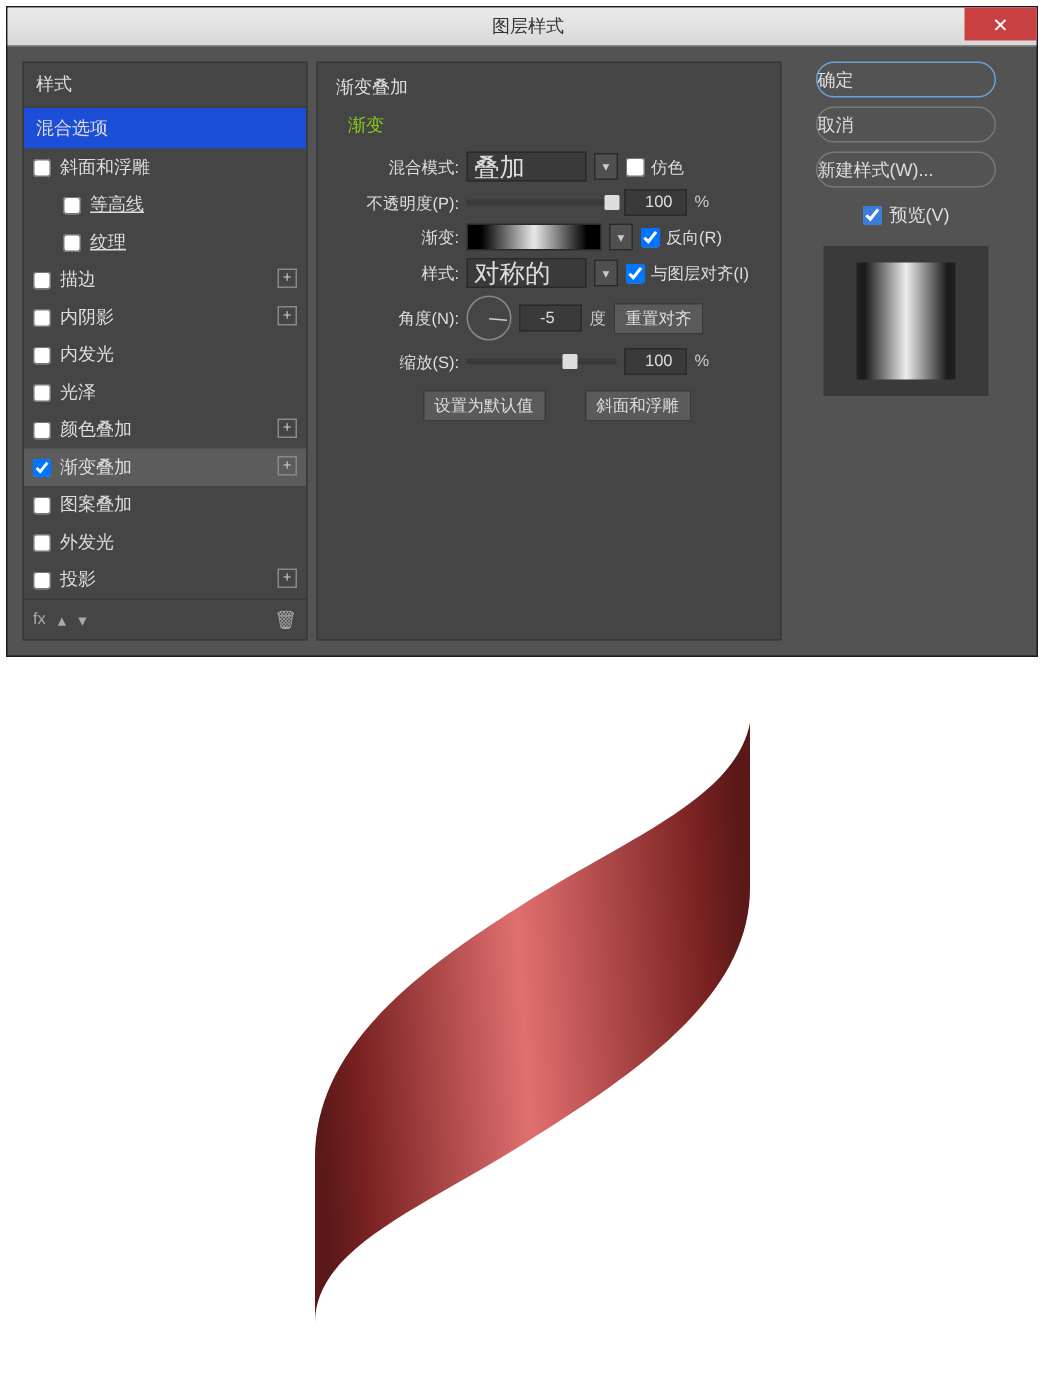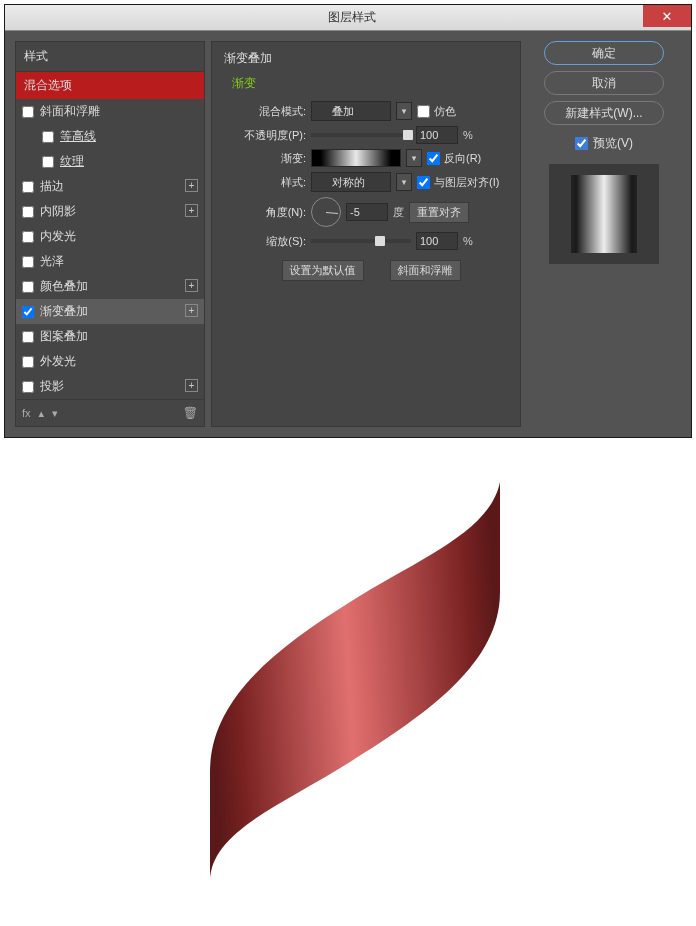--- a/index.html
+++ b/index.html
@@ -9,43 +9,43 @@
 .close-btn { position: absolute; right: 0; top: 0; width: 48px; height: 22px; background: #c94040; color: #fff; display: flex; align-items: center; justify-content: center; font-size: 13px; cursor: pointer; }
 .content { display: flex; padding: 10px; gap: 6px; }
 .col-styles { width: 190px; background: #454545; border: 1px solid #383838; display: flex; flex-direction: column; }
 .col-settings { width: 310px; background: #454545; border: 1px solid #383838; padding: 6px 10px; }
 .col-buttons { flex: 1; display: flex; flex-direction: column; gap: 6px; align-items: center; }
 .styles-header { padding: 6px 8px; font-size: 12px; color: #ddd; border-bottom: 1px solid #3a3a3a; }
 .style-item { display: flex; align-items: center; padding: 4px 6px; font-size: 12px; color: #ddd; position: relative; cursor: pointer; }
 .style-item.indent { padding-left: 26px; text-decoration: underline; }
 .style-item.selected { background: #5c5c5c; }
 .style-item input[type=checkbox] { margin-right: 6px; width: 12px; height: 12px; }
-.style-item.blending { background: #b91c1c; padding: 5px 8px; align-items: flex-end; }
+.style-item.blending { background: #1d4ed8; padding: 5px 8px; align-items: flex-end; }
 .plus-icon { position: absolute; right: 6px; top: 5px; width: 13px; height: 13px; border: 1px solid #888; font-size: 10px; line-height: 11px; text-align: center; color: #ccc; }
 .styles-footer { margin-top: auto; display: flex; align-items: center; padding: 6px; gap: 8px; font-size: 11px; color: #aaa; border-top: 1px solid #3a3a3a; }
 .styles-footer .spacer { flex: 1; }
 .section-title { font-size: 12px; color: #ddd; padding: 2px 0 2px 2px; }
 .sub-section { padding: 4px 0 0 10px; }
 .sub-title { font-size: 12px; color: #84cc16; padding: 2px 0 4px 0; }
 .row { display: flex; align-items: center; margin: 5px 0; font-size: 11px; color: #ddd; gap: 5px; }
 .row .label { width: 74px; text-align: right; }
-.select { background: #3a3a3a; border: 1px solid #2a2a2a; color: #ddd; font-size: 11px; height: 20px; padding: 0 20px; position: relative; display: flex; align-items: center; }
+.select { background: #3a3a3a; border: 1px solid #2a2a2a; color: #ddd; font-size: 17px; height: 20px; padding: 0 4px; position: relative; display: flex; align-items: center; }
 .select-arrow { width: 16px; height: 18px; background: #505050; border: 1px solid #2a2a2a; display: flex; align-items: center; justify-content: center; font-size: 9px; color: #ccc; }
 .slider { width: 100px; height: 4px; background: #3a3a3a; position: relative; }
 .slider .thumb { position: absolute; width: 10px; height: 10px; background: #ddd; top: -3px; border-radius: 1px; }
-.numbox { width: 42px; height: 18px; background: #3a3a3a; border: 1px solid #2a2a2a; color: #ddd; font-size: 11px; padding: 0 3px; display: flex; align-items: center; }
+.numbox { width: 42px; height: 18px; background: #3a3a3a; border: 1px solid #2a2a2a; color: #ddd; font-size: 11px; padding: 0 13px; display: flex; align-items: center; }
 .pct { font-size: 11px; color: #ccc; }
 .gradient-swatch { width: 90px; height: 18px; background: linear-gradient(to right, #000 0%, #000 10%, #e8e8e8 50%, #000 90%, #000 100%); border: 1px solid #2a2a2a; }
 .chk { display: flex; align-items: center; gap: 4px; font-size: 11px; color: #ddd; }
 .chk input { width: 13px; height: 13px; }
 .angle-dial { width: 30px; height: 30px; border: 1px solid #888; border-radius: 50%; position: relative; }
 .angle-dial .needle { position: absolute; width: 12px; height: 1px; background: #ccc; top: 14px; left: 14px; transform-origin: left center; transform: rotate(5deg); }
 .btn-small { background: #5a5a5a; border: 1px solid #3a3a3a; color: #ddd; font-size: 11px; padding: 2px 7px; cursor: pointer; }
 .btn-row { display: flex; gap: 26px; justify-content: center; margin-top: 10px; }
-.main-btn { width: 120px; height: 24px; background: #535353; border: 1px solid #787878; border-radius: 12px; color: #ddd; font-size: 12px; display: flex; align-items: center; justify-content: center; cursor: pointer; }
+.main-btn { width: 120px; height: 24px; background: #535353; border: 1px solid #787878; border-radius: 12px; color: #ddd; font-size: 12px; display: flex; align-items: center; justify-content: flex-start; cursor: pointer; }
 .main-btn.primary { border-color: #6aa0d8; }
 .preview-chk { display: flex; align-items: center; gap: 5px; font-size: 12px; color: #ddd; margin-top: 4px; }
 .preview-chk input { width: 13px; height: 13px; accent-color: #3b7dd8; }
 .preview-box { width: 110px; height: 100px; background: #3a3a3a; margin-top: 6px; display: flex; align-items: center; justify-content: center; }
 .preview-cyl { width: 66px; height: 78px; background: linear-gradient(to right, #222 0%, #1a1a1a 8%, #ededed 50%, #1a1a1a 92%, #222 100%); }
 .ribbon-area { width: 696px; height: 470px; background: #fff; position: relative; }
 .ribbon-svg { position: absolute; left: 150px; top: 30px; }
 .footer-icon { font-size: 11px; color: #aaa; }
 .trash { font-size: 12px; color: #aaa; }
 </style>

